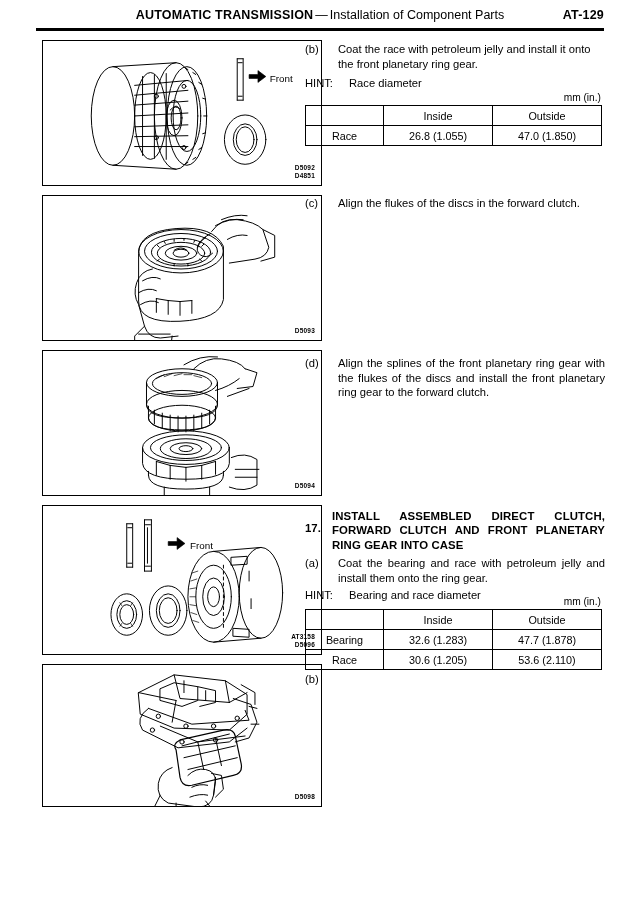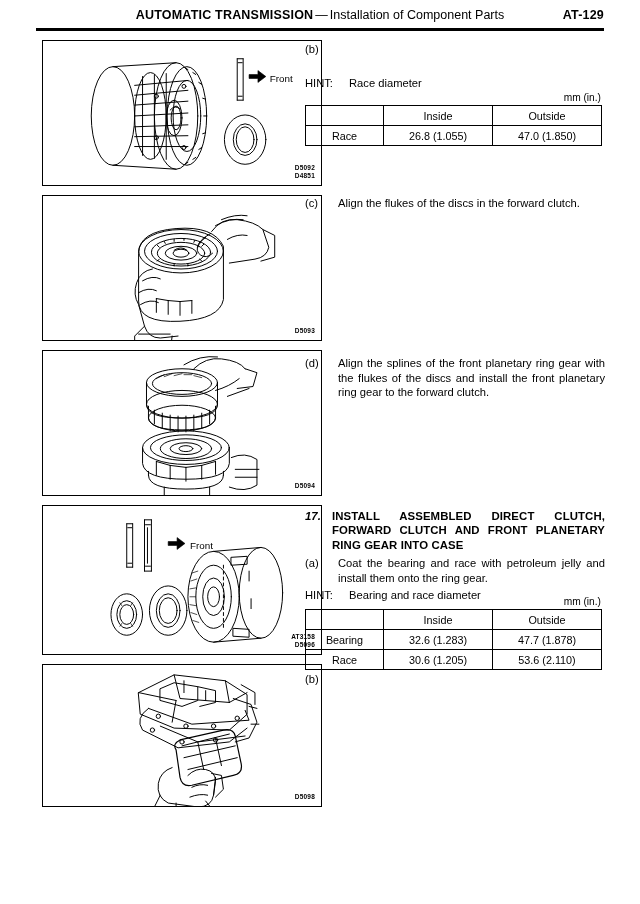--- a/index.html
+++ b/index.html
@@ -138,23 +138,22 @@
   
   .main-step {
     position: relative;
     font-size: 11.4px;
     line-height: 14.4px;
     font-weight: bold;
   }
   .main-step-num {
     position: absolute;
     left: 0;
-    top: 0;
+    top: 12px;
     width: 24px;
-    font-style: italic;
   }
   .main-step-text {
     display: block;
     margin-left: 27px;
     text-align: justify;
     text-align-last: left;
     letter-spacing: 0.1px;
   }
 
   
@@ -401,20 +400,21 @@
     </g>
   </svg>
   <div class="fig-code" style="bottom: 6px;">
     <span>D5098</span>
   </div>
 </div>
 
 <div class="text-col" style="top: 42px;">
   <div class="step-row">
     <span class="step-label">(b)</span>
+    <span class="step-body">Coat the race with petroleum jelly and install it onto the front planetary ring gear.</span>
   </div>
 </div>
 
 <div class="text-col" style="top: 76px;">
   <div class="hint-row">
     <span class="hint-label">HINT:</span>
     <span class="hint-body">Race diameter</span>
   </div>
 </div>
 

